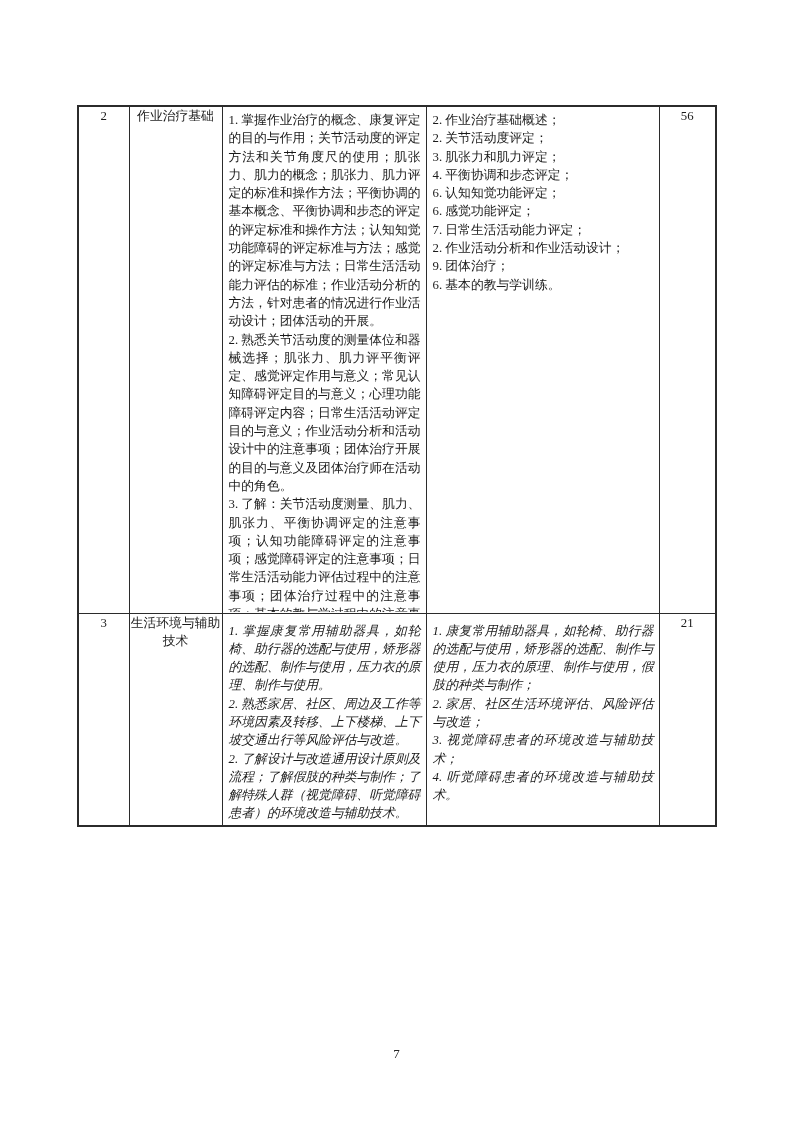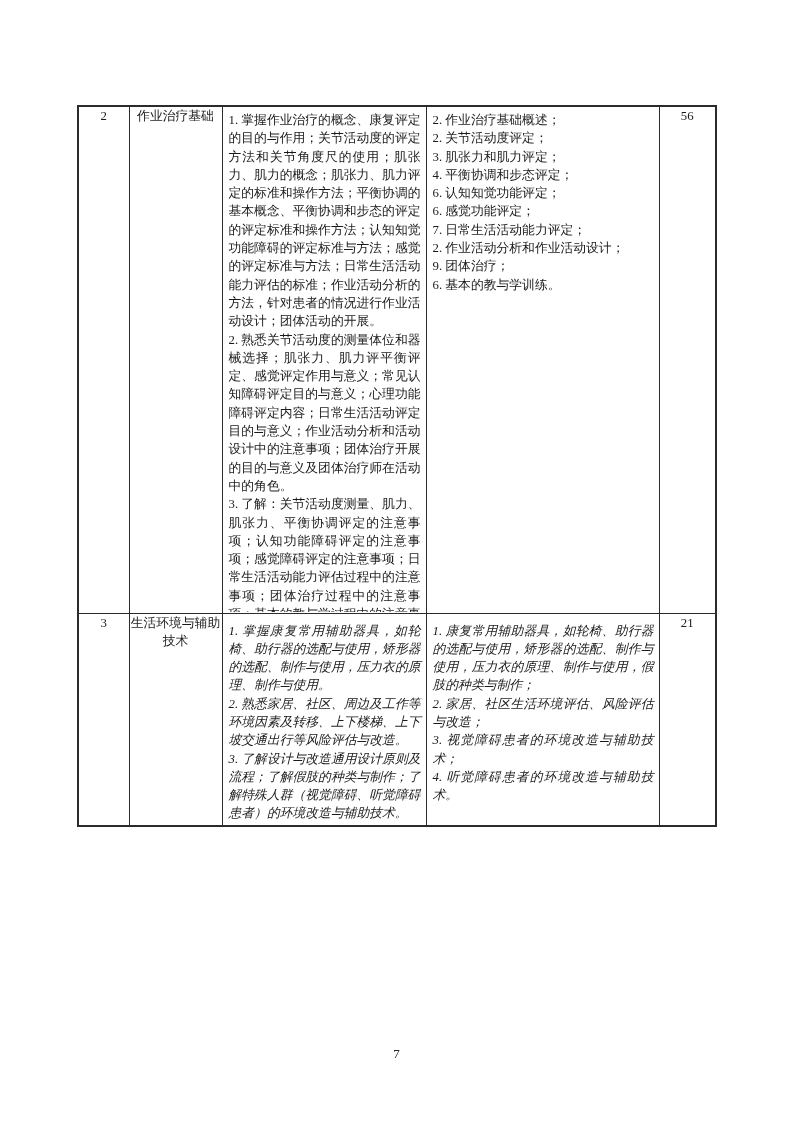--- a/index.html
+++ b/index.html
@@ -101,21 +101,21 @@
       <td class="c-hours">56</td>
     </tr>
 
     <tr class="row-b" style="height:212px">
       <td class="c-no">3</td>
       <td class="c-course">生活环境与辅助技术</td>
       <td class="c-obj">
         <div class="cellbox">
           <p>1. 掌握康复常用辅助器具，如轮椅、助行器的选配与使用，矫形器的选配、制作与使用，压力衣的原理、制作与使用。</p>
           <p>2. 熟悉家居、社区、周边及工作等环境因素及转移、上下楼梯、上下坡交通出行等风险评估与改造。</p>
-          <p>3. 了解设计与改造通用设计原则及流程；了解假肢的种类与制作；了解特殊人群（视觉障碍、听觉障碍患者）的环境改造与辅助技术。</p>
+          <p>2. 了解设计与改造通用设计原则及流程；了解假肢的种类与制作；了解特殊人群（视觉障碍、听觉障碍患者）的环境改造与辅助技术。</p>
         </div>
       </td>
       <td class="c-top">
         <div class="cellbox">
           <div>1. 康复常用辅助器具，如轮椅、助行器的选配与使用，矫形器的选配、制作与使用，压力衣的原理、制作与使用，假肢的种类与制作；</div>
           <div>2. 家居、社区生活环境评估、风险评估与改造；</div>
           <div>3. 视觉障碍患者的环境改造与辅助技术；</div>
           <div>4. 听觉障碍患者的环境改造与辅助技术。</div>
         </div>
       </td>

